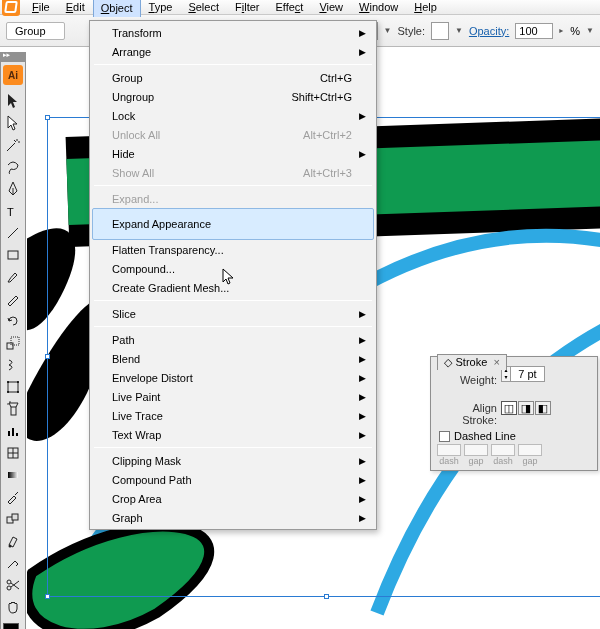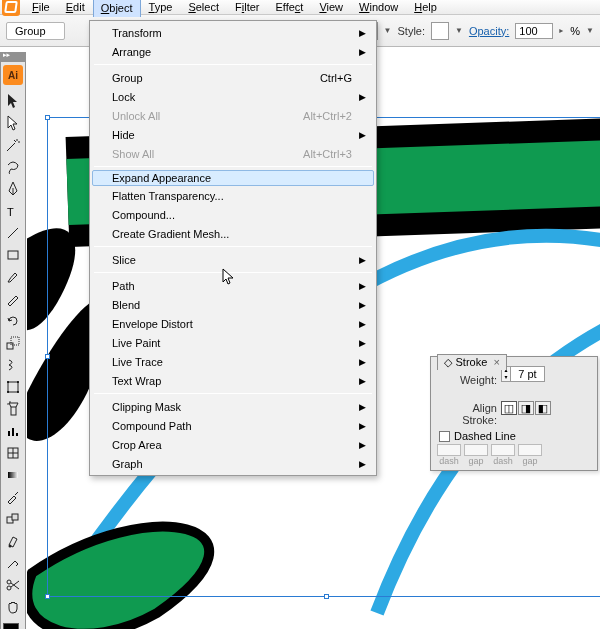--- a/index.html
+++ b/index.html
@@ -34,21 +34,21 @@
   .tool svg { width:16px; height:16px; }
   .swatches { position:relative; width:22px; height:26px; margin:4px auto;}
   .sw-front { position:absolute; left:0; top:0; width:16px; height:16px; background:#000; border:1px solid #555;}
 
   
   .dropdown { position:absolute; top:20px; left:89px; width: 288px; background: #f2f2f2; border:1px solid #9a9a9a; box-shadow: 2px 3px 6px rgba(0,0,0,.25); z-index:100; padding: 2px;}
   .mi { display:flex; align-items:center; height:19px; padding: 0 22px 0 20px; color:#000; position:relative;}
   .mi.disabled { color:#9e9e9e; }
   .mi .short { margin-left:auto; }
   .mi .arr { position:absolute; right:8px; font-size:9px; }
-  .mi.hl { background:#d8ecff; border:1px solid #8fb9e4; border-radius:2px; padding: 0 21px 0 19px; height:16px;}
+  .mi.hl { background:#d8ecff; border:1px solid #8fb9e4; border-radius:2px; padding: 0 21px 0 19px; height:32px;}
   .sep { height:1px; margin: 3px 2px; background:#c6c6c6; border-bottom:1px solid #fff;}
 
   
   .canvas { position:absolute; top:53px; left:27px; right:0; bottom:0; background:#fff; overflow:hidden; z-index:1;}
   .sel-box { position:absolute; left:20px; top:64px; width:560px; height:480px; border:1px solid #2a7bd3;}
   .sel-box .h { position:absolute; width:5px; height:5px; background:#fff; border:1px solid #2a7bd3;}
   .h.tl{left:-3px;top:-3px}.h.bl{left:-3px;bottom:-3px}
   .h.tm{left:50%;top:-3px;margin-left:-3px}.h.bm{left:50%;bottom:-3px;margin-left:-3px}
   .h.ml{left:-3px;top:50%;margin-top:-3px}
 
@@ -315,36 +315,43 @@
     <div class="mi">
       <span>Arrange</span>
       <span class="arr">▶</span>
     </div>
     <div class="sep"></div>
     <div class="mi">
       <span>Group</span>
       <span class="short">Ctrl+G</span>
     </div>
     <div class="mi">
+      <span>Ungroup</span>
+      <span class="short">Shift+Ctrl+G</span>
+    </div>
+    <div class="mi">
       <span>Lock</span>
       <span class="arr">▶</span>
     </div>
     <div class="mi disabled">
       <span>Unlock All</span>
       <span class="short">Alt+Ctrl+2</span>
     </div>
     <div class="mi">
       <span>Hide</span>
       <span class="arr">▶</span>
     </div>
     <div class="mi disabled">
       <span>Show All</span>
       <span class="short">Alt+Ctrl+3</span>
     </div>
     <div class="sep"></div>
+    <div class="mi disabled">
+      <span>Expand...</span>
+    </div>
     <div class="mi hl">
       <span>Expand Appearance</span>
     </div>
     <div class="mi">
       <span>Flatten Transparency...</span>
     </div>
     <div class="mi">
       <span>Compound...</span>
     </div>
     <div class="mi">

